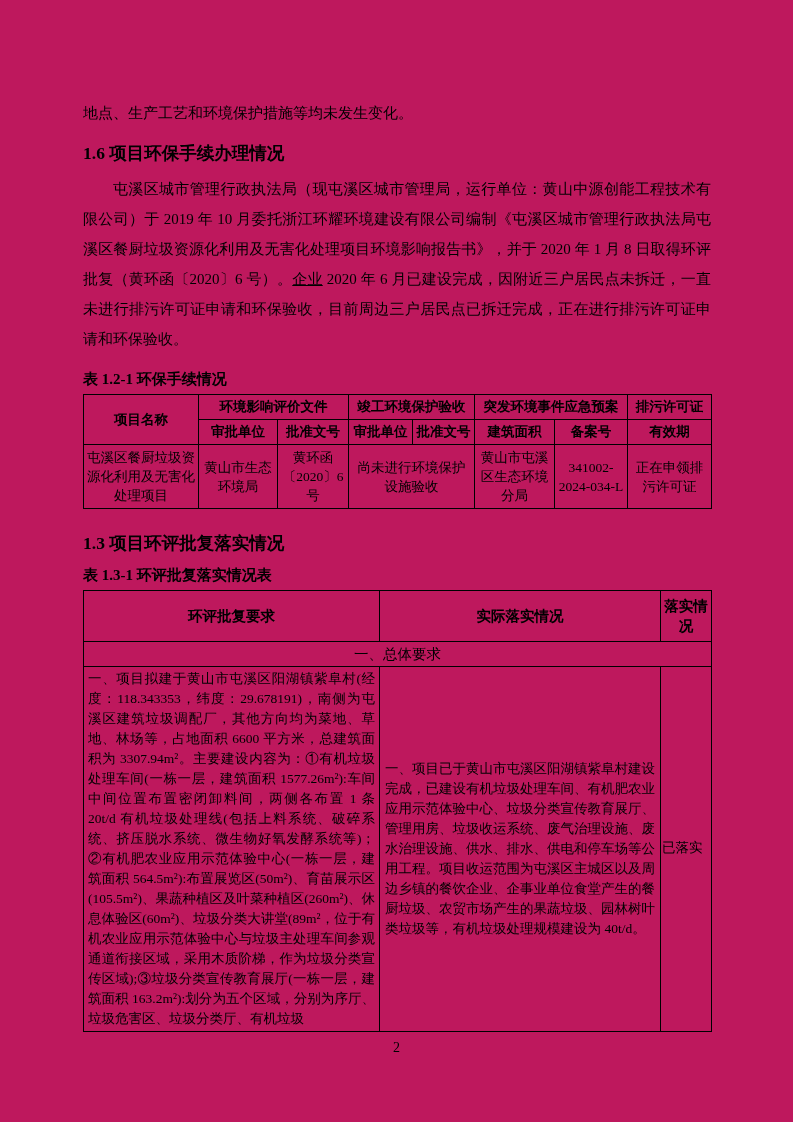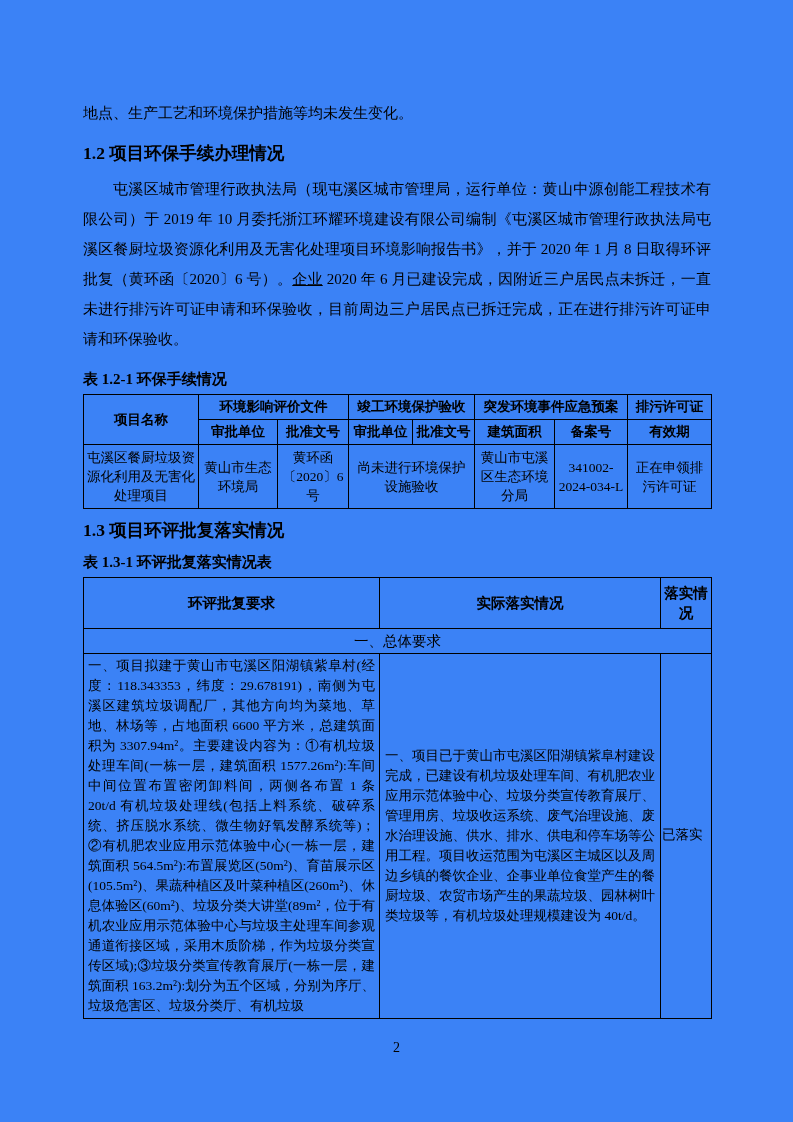--- a/index.html
+++ b/index.html
@@ -1,19 +1,19 @@
 <!DOCTYPE html>
 <html lang="zh"><head>
 <meta charset="utf-8">
 <style>
   html,body { margin:0; padding:0; background:#ffffff; }
   .page {
     position:relative;
     width:793px; height:1122px;
-    background:#3b82f6;
+    background:#be185d;
     font-family:"Liberation Serif","DejaVu Serif",serif;
     color:#000;
     overflow:hidden;
   }
   .content { position:absolute; left:83px; top:102px; width:628px; }
 
   p.intro { font-size:15px; margin:0; line-height:22px; }
 
   h2.sec-heading {
     font-size:17.5px; font-weight:bold;
@@ -79,21 +79,21 @@
   }
 </style>
 </head>
 <body>
 
 <div class="page">
   <div class="content">
 
     <p class="intro">地点、生产工艺和环境保护措施等均未发生变化。</p>
 
-    <h2 class="sec-heading">1.2 项目环保手续办理情况</h2>
+    <h2 class="sec-heading">1.6 项目环保手续办理情况</h2>
 
     <p class="body-para"><span>屯溪区城市管理行政执法局（现屯溪区城市管理局，运行单位：黄山中源创能工程技术有限公司）于 2019 年 10 月委托浙江环耀环境建设有限公司编制《屯溪区城市管理行政执法局屯溪区餐厨垃圾资源化利用及无害化处理项目环境影响报告书》，并于 2020 年 1 月 8 日取得环评批复（黄环函〔2020〕6 号）。</span><span class="underlined">企业</span><span> 2020 年 6 月已建设完成，因附近三户居民点未拆迁，一直未进行排污许可证申请和环保验收，目前周边三户居民点已拆迁完成，正在进行排污许可证申请和环保验收。</span></p>
 
     <div class="tbl-caption">表 1.2-1  环保手续情况</div>
 
     <table class="t12">
       <colgroup>
         <col style="width:115px">
           <col style="width:79px">
           <col style="width:71px">
@@ -125,21 +125,21 @@
         <td>黄山市生态环境局</td>
         <td>黄环函〔2020〕6号</td>
         <td colspan="2">尚未进行环境保护设施验收</td>
         <td>黄山市屯溪区生态环境分局</td>
         <td>341002-2024-034-L</td>
         <td>正在申领排污许可证</td>
       </tr>
     </tbody>
       </table>
 
-    <h2 class="sec-heading" style="margin-top:9px;">1.3 项目环评批复落实情况</h2>
+    <h2 class="sec-heading" style="margin-top:22px;">1.3 项目环评批复落实情况</h2>
 
 
     <div class="tbl-caption">表 1.3-1  环评批复落实情况表</div>
 
     <table class="t13">
       <colgroup>
         <col style="width:296px">
           <col style="width:281px">
           <col style="width:51px">
       </colgroup>

